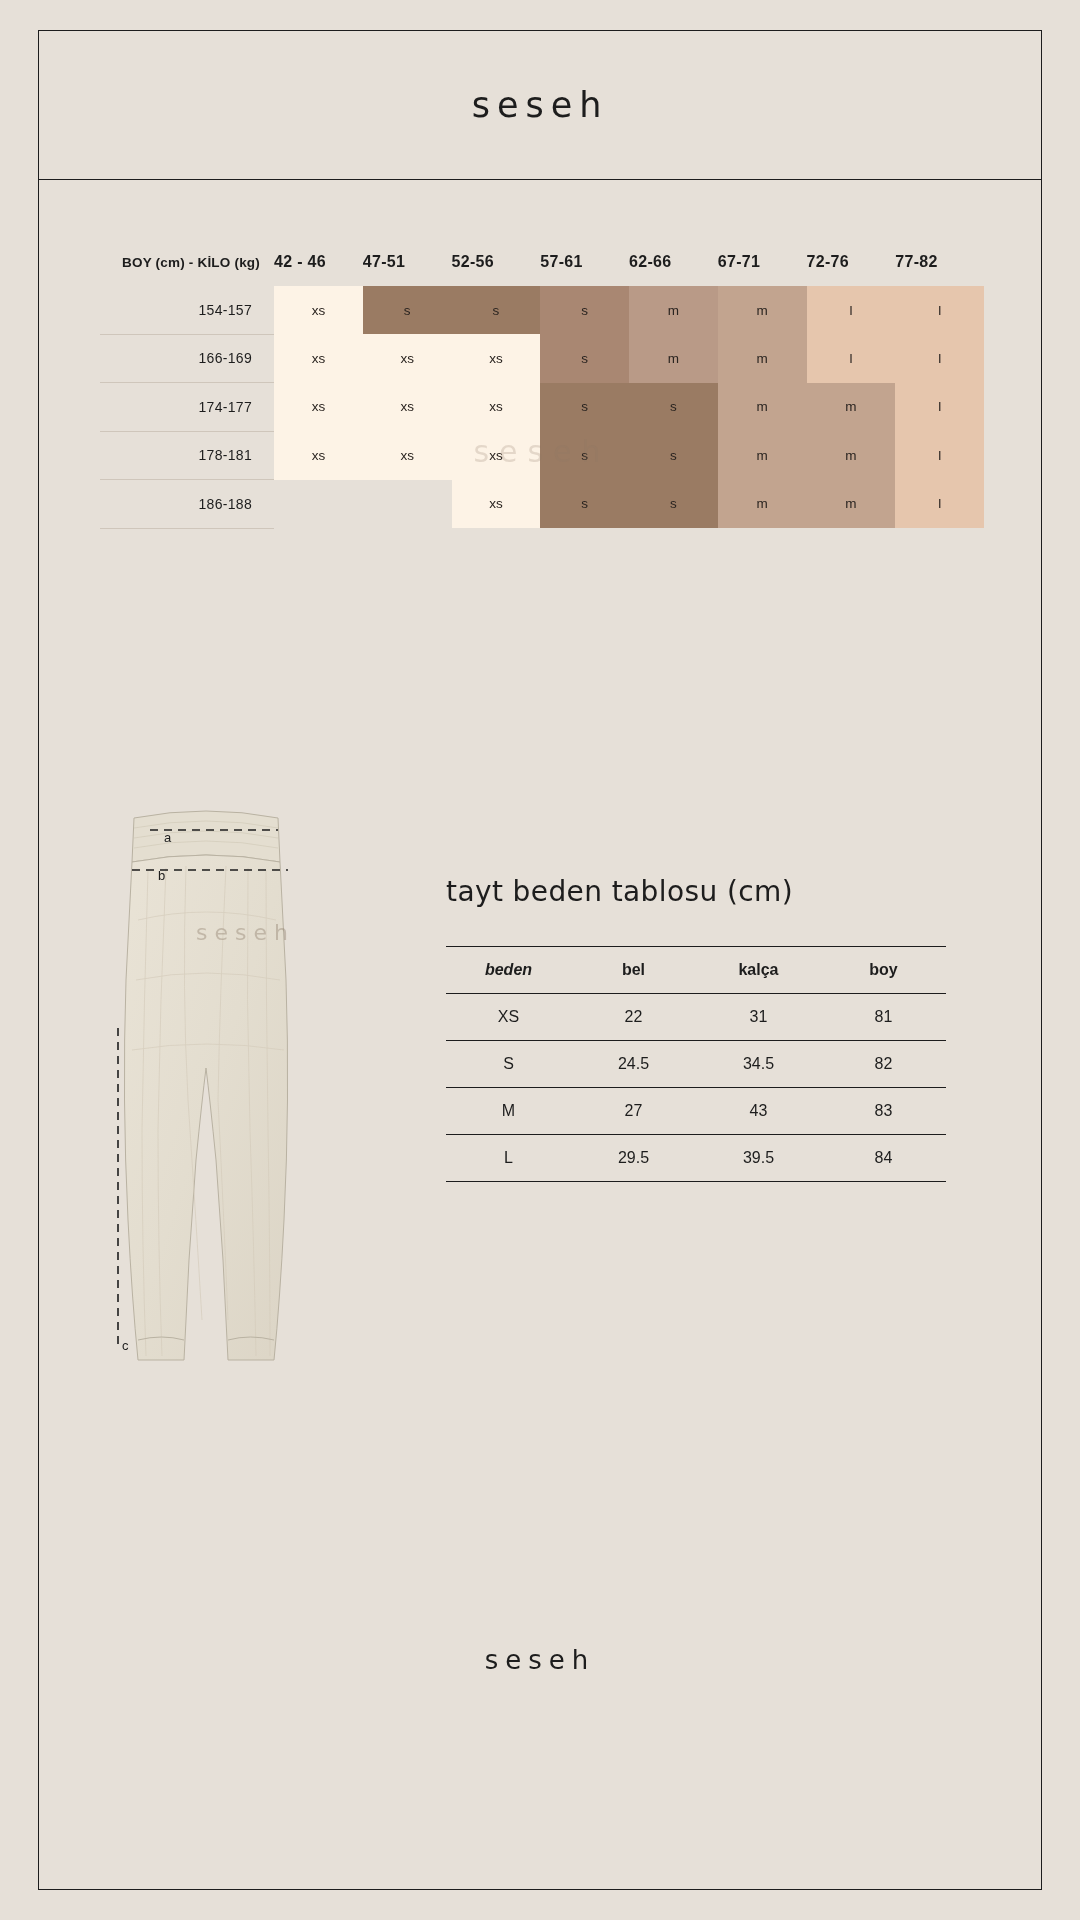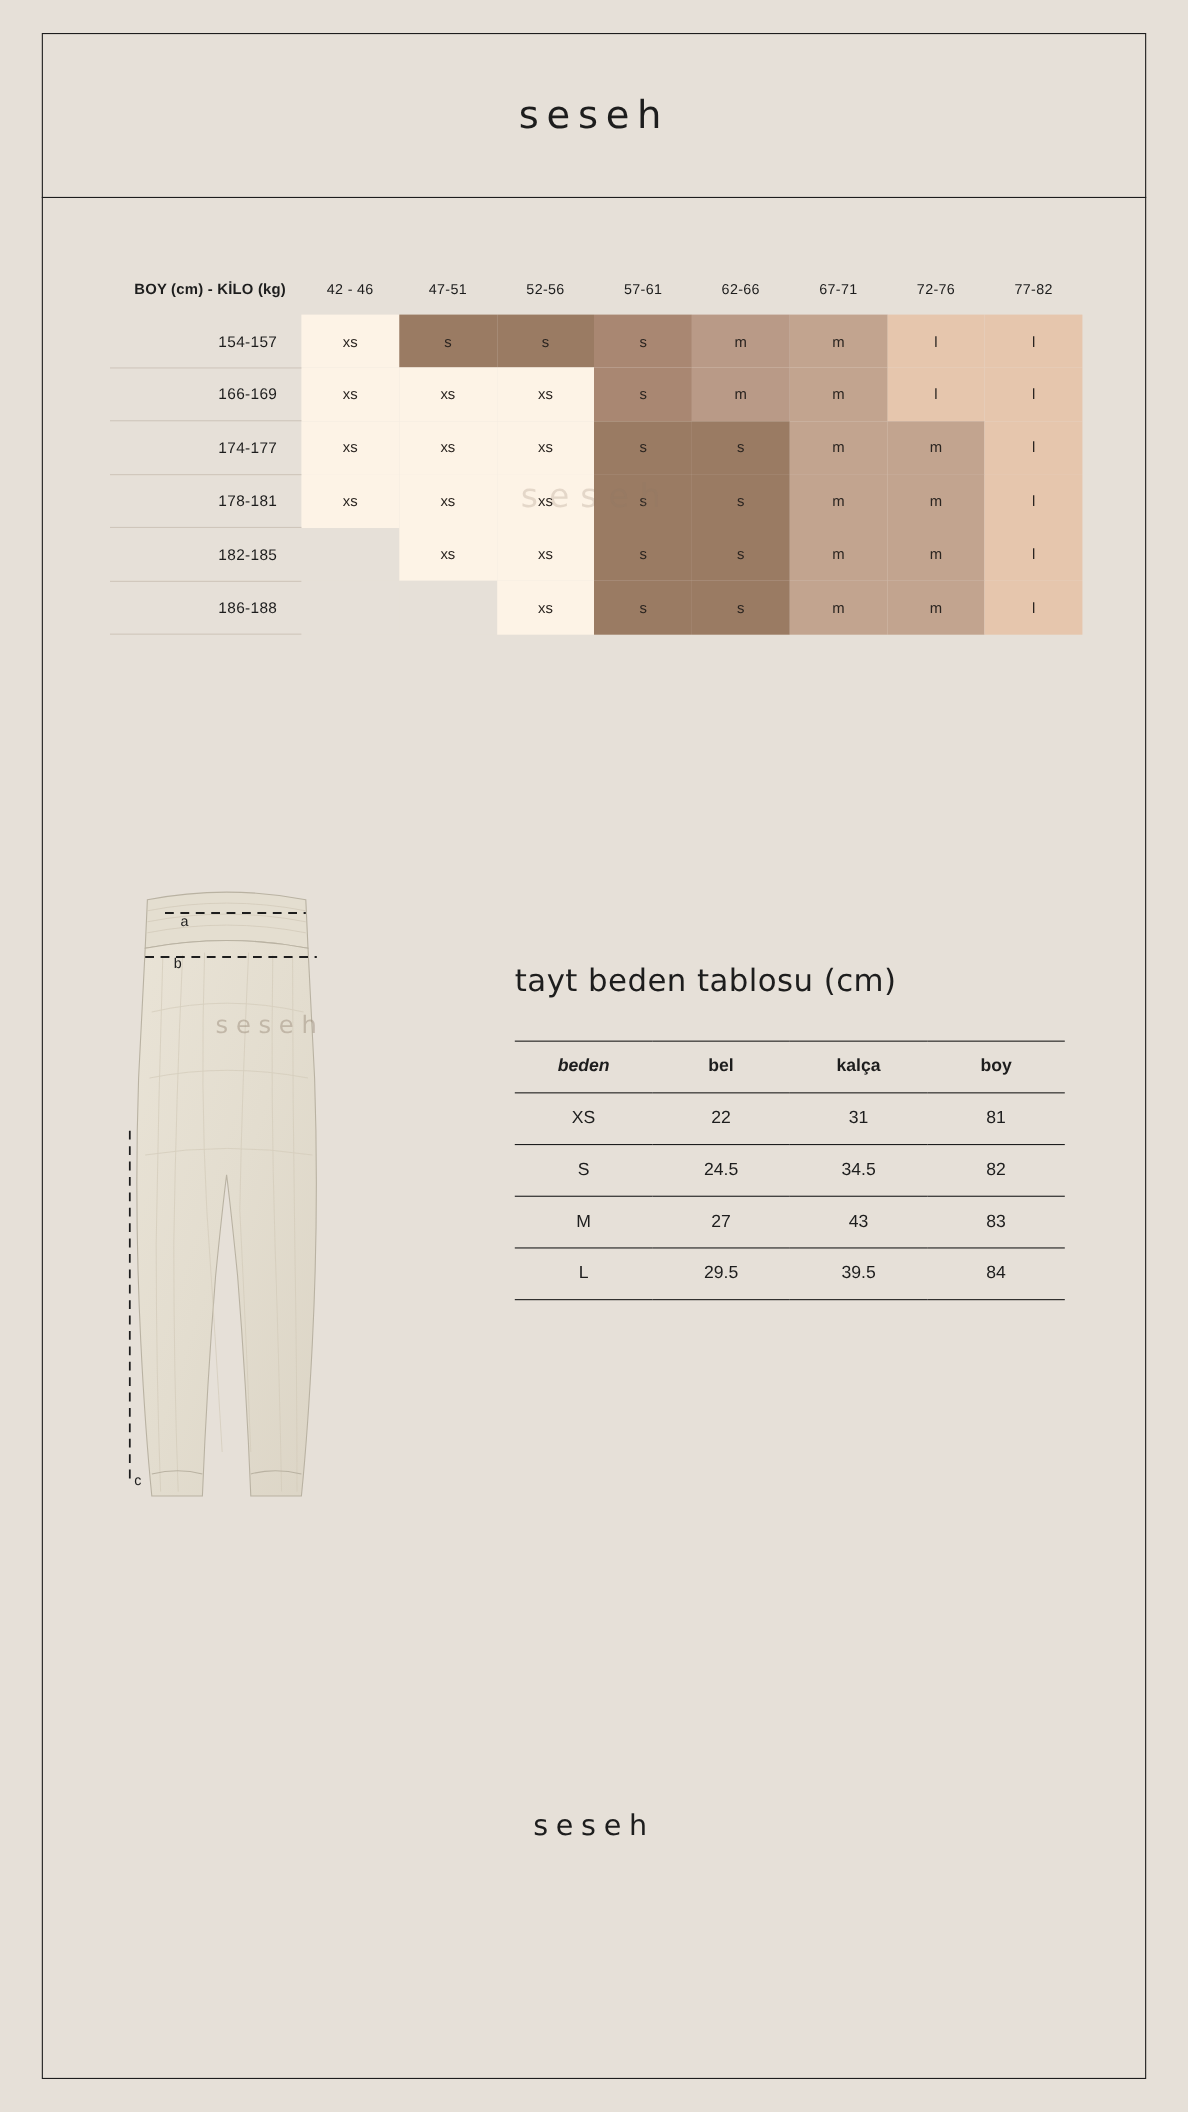--- a/index.html
+++ b/index.html
@@ -70,24 +70,24 @@
     text-align: right;
     padding-right: 14px;
     font-size: 13.5px;
     font-weight: bold;
     color: #1d1d1d;
     vertical-align: middle;
     height: 48px;
     letter-spacing: 0.2px;
   }
   .matrix .colhead {
-    font-size: 13px;
-    font-weight: normal;
-    color: #1d1d1d;
-    text-align: center;
+    font-size: 16px;
+    font-weight: bold;
+    color: #1d1d1d;
+    text-align: left;
     height: 48px;
     vertical-align: middle;
     letter-spacing: 0.3px;
   }
   .matrix .rowhead {
     width: 160px;
     text-align: right;
     padding-right: 22px;
     font-size: 14px;
     color: #1d1d1d;
@@ -146,21 +146,21 @@
     left: 98px;
     top: 120px;
     font-size: 22px;
     letter-spacing: 7px;
     color: rgba(150,135,118,0.45);
     font-family: "DejaVu Sans", sans-serif;
   }
 
   .sizes-block {
     position: absolute;
-    left: 430px;
+    left: 408px;
     top: 85px;
     width: 500px;
   }
   .sizes-title {
     font-size: 28px;
     color: #1d1d1d;
     letter-spacing: 0.4px;
     margin-bottom: 38px;
     font-family: "DejaVu Sans", sans-serif;
   }
@@ -255,31 +255,20 @@
             <td class="cell" style="background: rgb(253, 243, 230);">xs</td>
             <td class="cell" style="background: rgb(154, 123, 99);">s</td>
             <td class="cell" style="background: rgb(154, 123, 99);">s</td>
             <td class="cell" style="background: rgb(194, 164, 143);">m</td>
             <td class="cell" style="background: rgb(194, 164, 143);">m</td>
             <td class="cell" style="background: rgb(230, 198, 173);">l</td>
           </tr>
           <tr>
             <td class="rowhead">178-181</td>
             <td class="cell" style="background: rgb(253, 243, 230);">xs</td>
-            <td class="cell" style="background: rgb(253, 243, 230);">xs</td>
-            <td class="cell" style="background: rgb(253, 243, 230);">xs</td>
-            <td class="cell" style="background: rgb(154, 123, 99);">s</td>
-            <td class="cell" style="background: rgb(154, 123, 99);">s</td>
-            <td class="cell" style="background: rgb(194, 164, 143);">m</td>
-            <td class="cell" style="background: rgb(194, 164, 143);">m</td>
-            <td class="cell" style="background: rgb(230, 198, 173);">l</td>
-          </tr>
-          <tr>
-            <td class="rowhead">182-185</td>
-            <td class="cell" style="background: rgb(230, 224, 216);"></td>
             <td class="cell" style="background: rgb(253, 243, 230);">xs</td>
             <td class="cell" style="background: rgb(253, 243, 230);">xs</td>
             <td class="cell" style="background: rgb(154, 123, 99);">s</td>
             <td class="cell" style="background: rgb(154, 123, 99);">s</td>
             <td class="cell" style="background: rgb(194, 164, 143);">m</td>
             <td class="cell" style="background: rgb(194, 164, 143);">m</td>
             <td class="cell" style="background: rgb(230, 198, 173);">l</td>
           </tr>
           <tr>
             <td class="rowhead">186-188</td>

